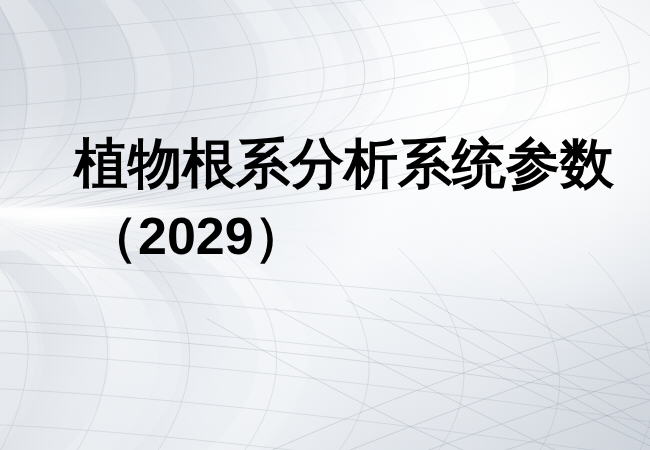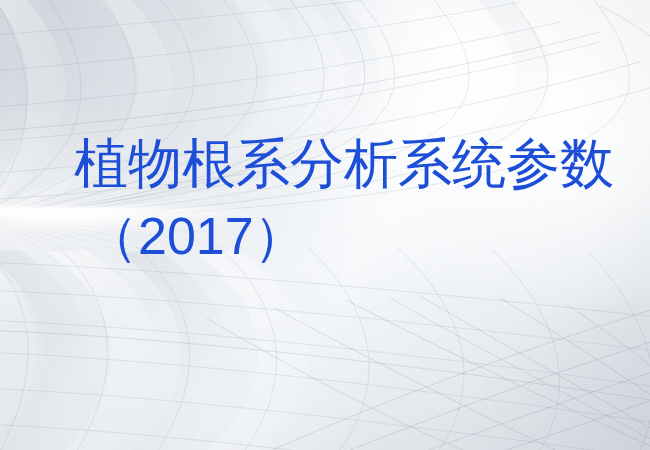--- a/index.html
+++ b/index.html
@@ -127,22 +127,22 @@
     inset: 0;
     display: flex;
     flex-direction: column;
     justify-content: flex-start;
     align-items: flex-start;
     padding-top: 136px;
     box-sizing: border-box;
   }
 
   .title-line {
-    color: #1d4ed8;
-    font-weight: normal;
+    color: #000000;
+    font-weight: bold;
     white-space: nowrap;
     line-height: 1.0;
     letter-spacing: 0px;
   }
 
   .title-main {
     font-size: 54px;
     margin-left: 74px;
   }
 
@@ -287,16 +287,16 @@
     </svg>
   </div>
 
   <div class="streak-glow"></div>
   <div class="streak-core"></div>
 
   <div class="bg-layer bg-vignette"></div>
 
   <div class="title-block">
     <div class="title-line title-main">植物根系分析系统参数</div>
-    <div class="title-line title-sub">（2017）</div>
+    <div class="title-line title-sub">（2029）</div>
   </div>
 
 </div>
 
 </body></html>

